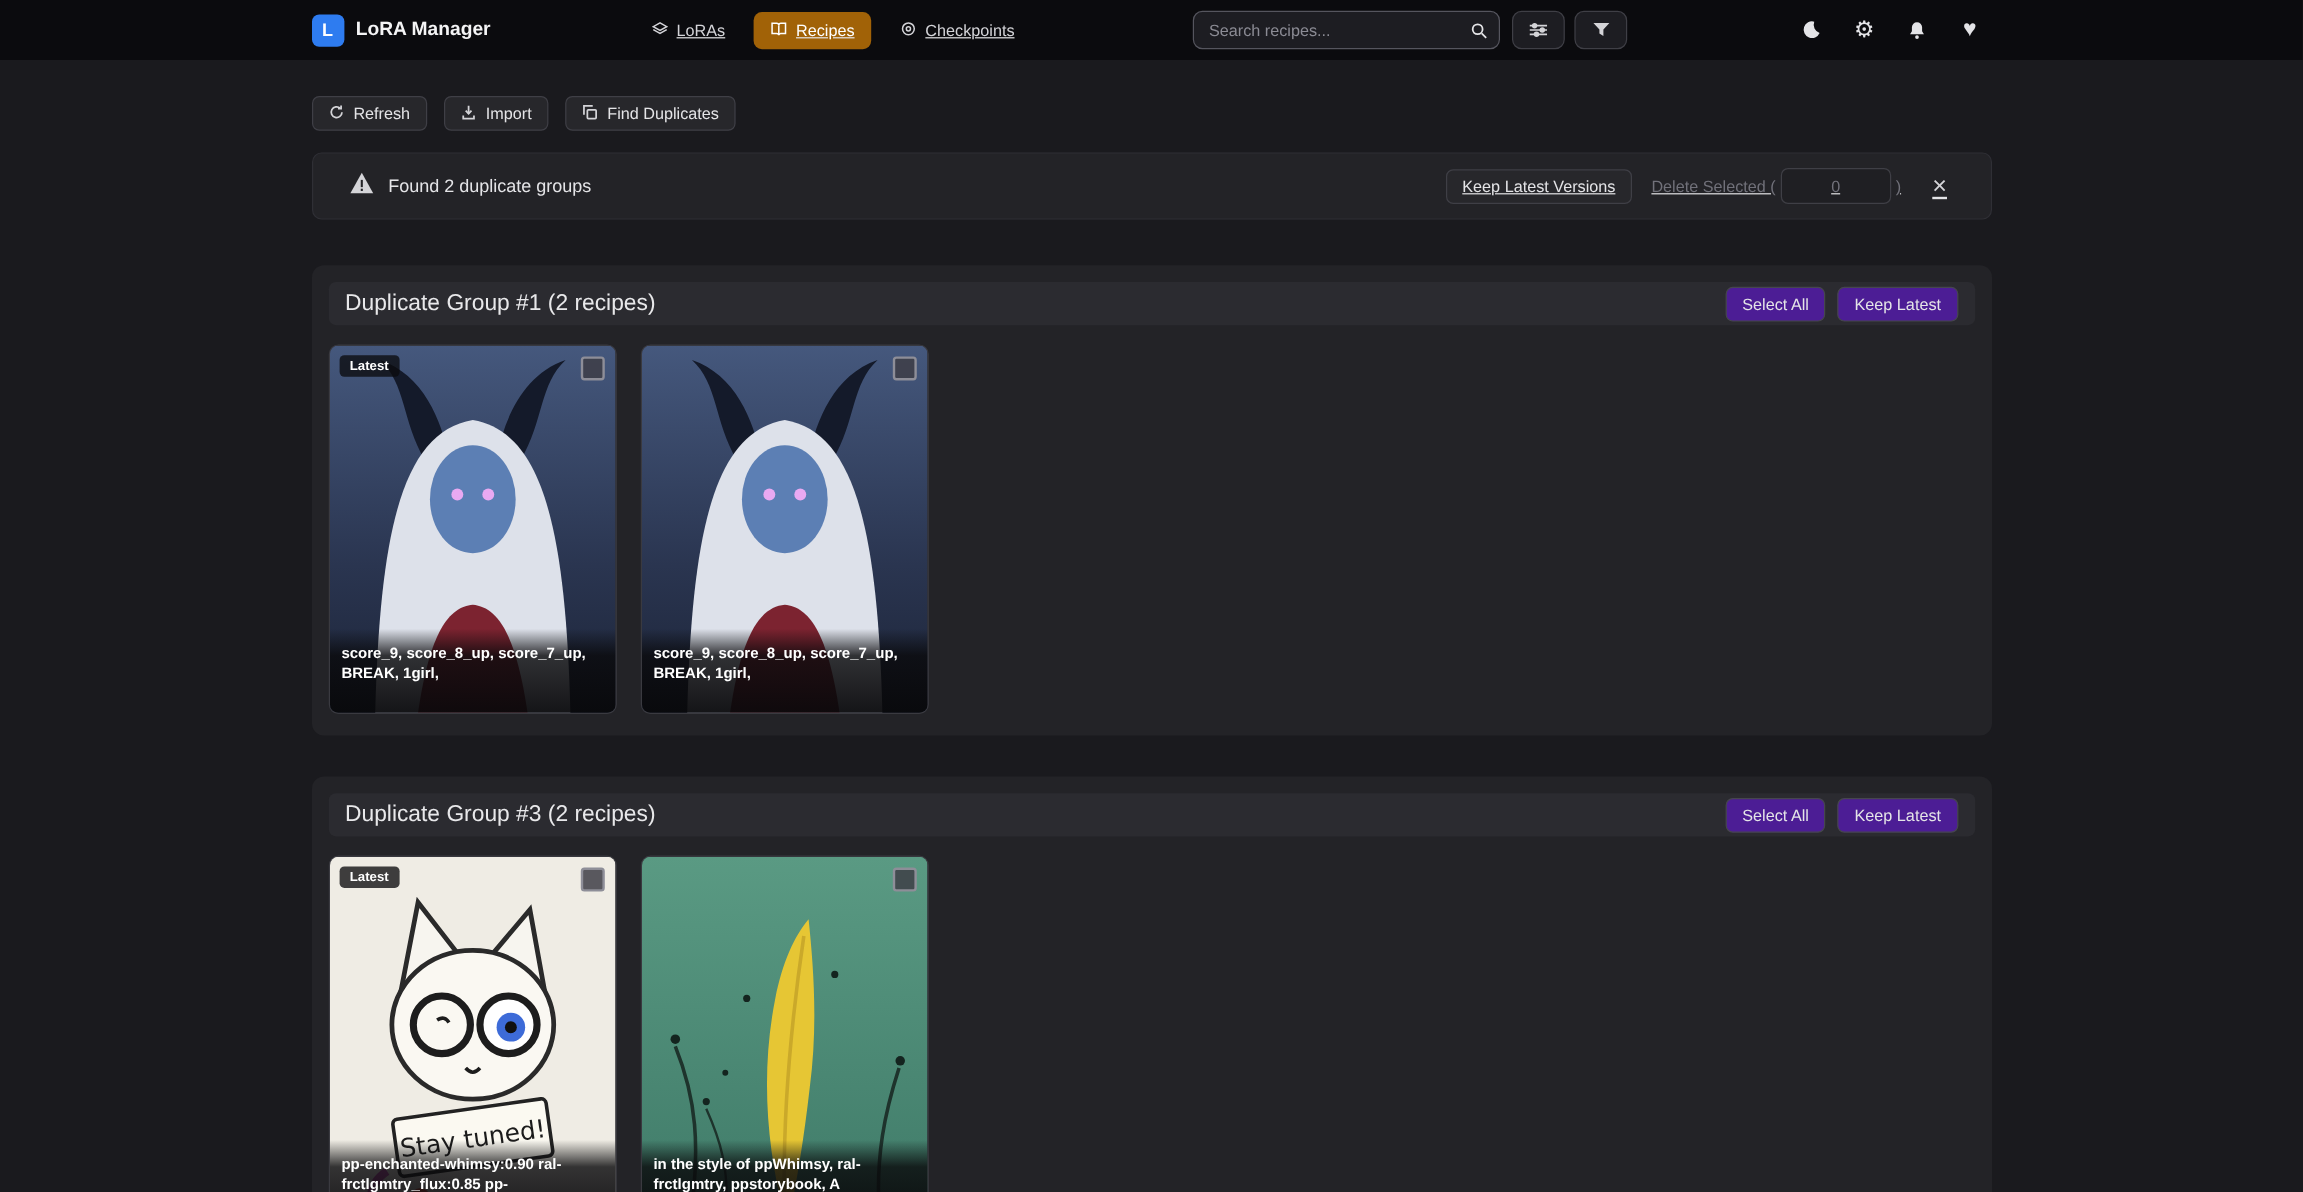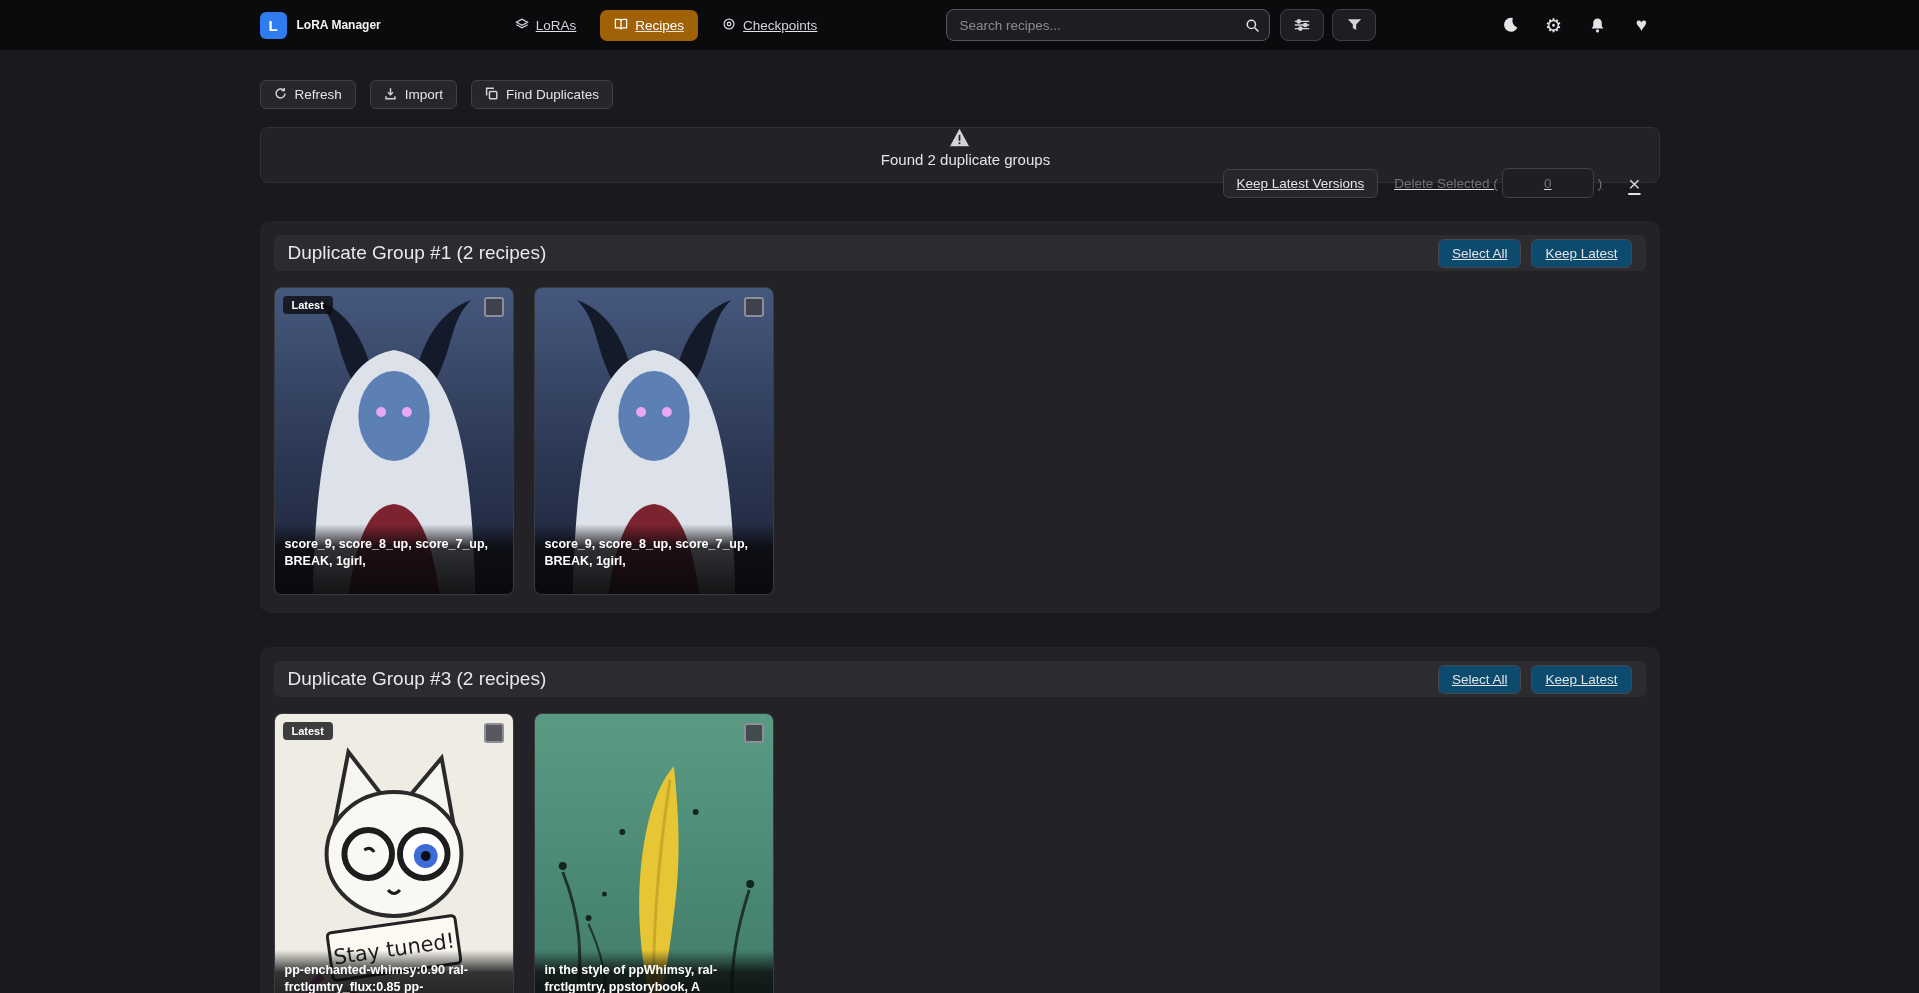--- a/index.html
+++ b/index.html
@@ -27,34 +27,34 @@
     margin: 0 auto;
     display: flex; align-items: center;
   }
   .brand { display: flex; align-items: center; gap: 10px; }
   .logo {
     width: 27px; height: 27px; border-radius: 6px;
     background: #2e7cf0; color: #fff;
     display: flex; align-items: center; justify-content: center;
     font-weight: bold; font-size: 15px;
   }
-  .brand-name { font-weight: bold; font-size: 12px; color: #f4f4f5; }
+  .brand-name { font-weight: bold; font-size: 16px; color: #f4f4f5; }
   .tabs { display: flex; align-items: center; gap: 10px; margin-left: 120px; text-decoration: underline; }
   .tab {
     display: flex; align-items: center; gap: 7px;
     padding: 7px 14px; border-radius: 7px;
     font-size: 13.5px; color: #d4d4d8; cursor: pointer;
   }
   .tab svg { stroke: #d4d4d8; }
   .tab.active { background: #a16207; color: #ffffff; }
   .tab.active svg { stroke: #ffffff; }
 
   .search { position: relative; margin-left: auto; }
   .search input {
-    width: 324px; height: 32px;
+    width: 256px; height: 32px;
     background: #1d1d22; border: 1px solid #55555e;
     border-radius: 8px; color: #e4e4e7;
     font-size: 13.5px; padding: 0 38px 0 12px;
     font-family: inherit; outline: none;
   }
   .search input::placeholder { color: #8b8b94; }
   .search-btn {
     position: absolute; right: 2px; top: 2px;
     width: 32px; height: 28px;
     background: transparent; border: none; cursor: pointer;
@@ -84,23 +84,22 @@
     background: #27272b; border: 1px solid #3f3f46;
     color: #e4e4e7; font-size: 13.5px; font-family: inherit;
     padding: 5px 13px; border-radius: 6px; cursor: pointer;
     height: 29px; white-space: nowrap; justify-content: center;
   }
   .btn svg { stroke: #d4d4d8; }
 
   .banner {
     display: flex; align-items: center;
     background: #232327; border: 1px solid #2f2f35;
-    border-radius: 8px; height: 56px; padding: 0 12px;
+    border-radius: 8px; height: 56px; padding: 0 30px;
     margin-bottom: 38px;
-    flex-direction: column;
   }
   .banner-msg { margin-left: 12px; font-size: 15px; color: #e4e4e7; }
   .banner-right { margin-left: auto; display: flex; align-items: center; gap: 16px; text-decoration: underline; }
   .delete-wrap { display: flex; align-items: center; gap: 4px; color: #71717a; font-size: 13.5px; }
   .delete-count {
     width: 92px; height: 30px; text-align: center;
     background: #1f1f23; border: 1px solid #3f3f46; border-radius: 6px;
     color: #71717a; font-size: 13.5px; font-family: inherit; outline: none;
   }
   .close-btn {
@@ -113,21 +112,21 @@
     background: #232327; border-radius: 10px;
     padding: 14px; margin-bottom: 34px;
   }
   .group-header {
     display: flex; align-items: center;
     background: #2b2b30; border-radius: 6px;
     height: 36px; padding: 0 14px;
   }
   .group-title { font-size: 19px; color: #e8e8ea; }
   .group-actions { margin-left: auto; display: flex; gap: 10px; }
-  .group-actions .btn { background: #0c4a6e; border-color: #46464e; text-decoration: underline; }
+  .group-actions .btn { background: #4c1d95; border-color: #46464e; }
 
   .cards-row { display: flex; gap: 20px; padding: 16px 0 4px 0; }
   .card {
     position: relative; width: 240px; height: 308px; flex: none;
     border-radius: 8px; overflow: hidden;
     background: #2e2e33; border: 1px solid #3a3a40;
     cursor: pointer;
   }
   .card-art { position: absolute; inset: 0; }
   .card-art svg { width: 100%; height: 100%; display: block; }

